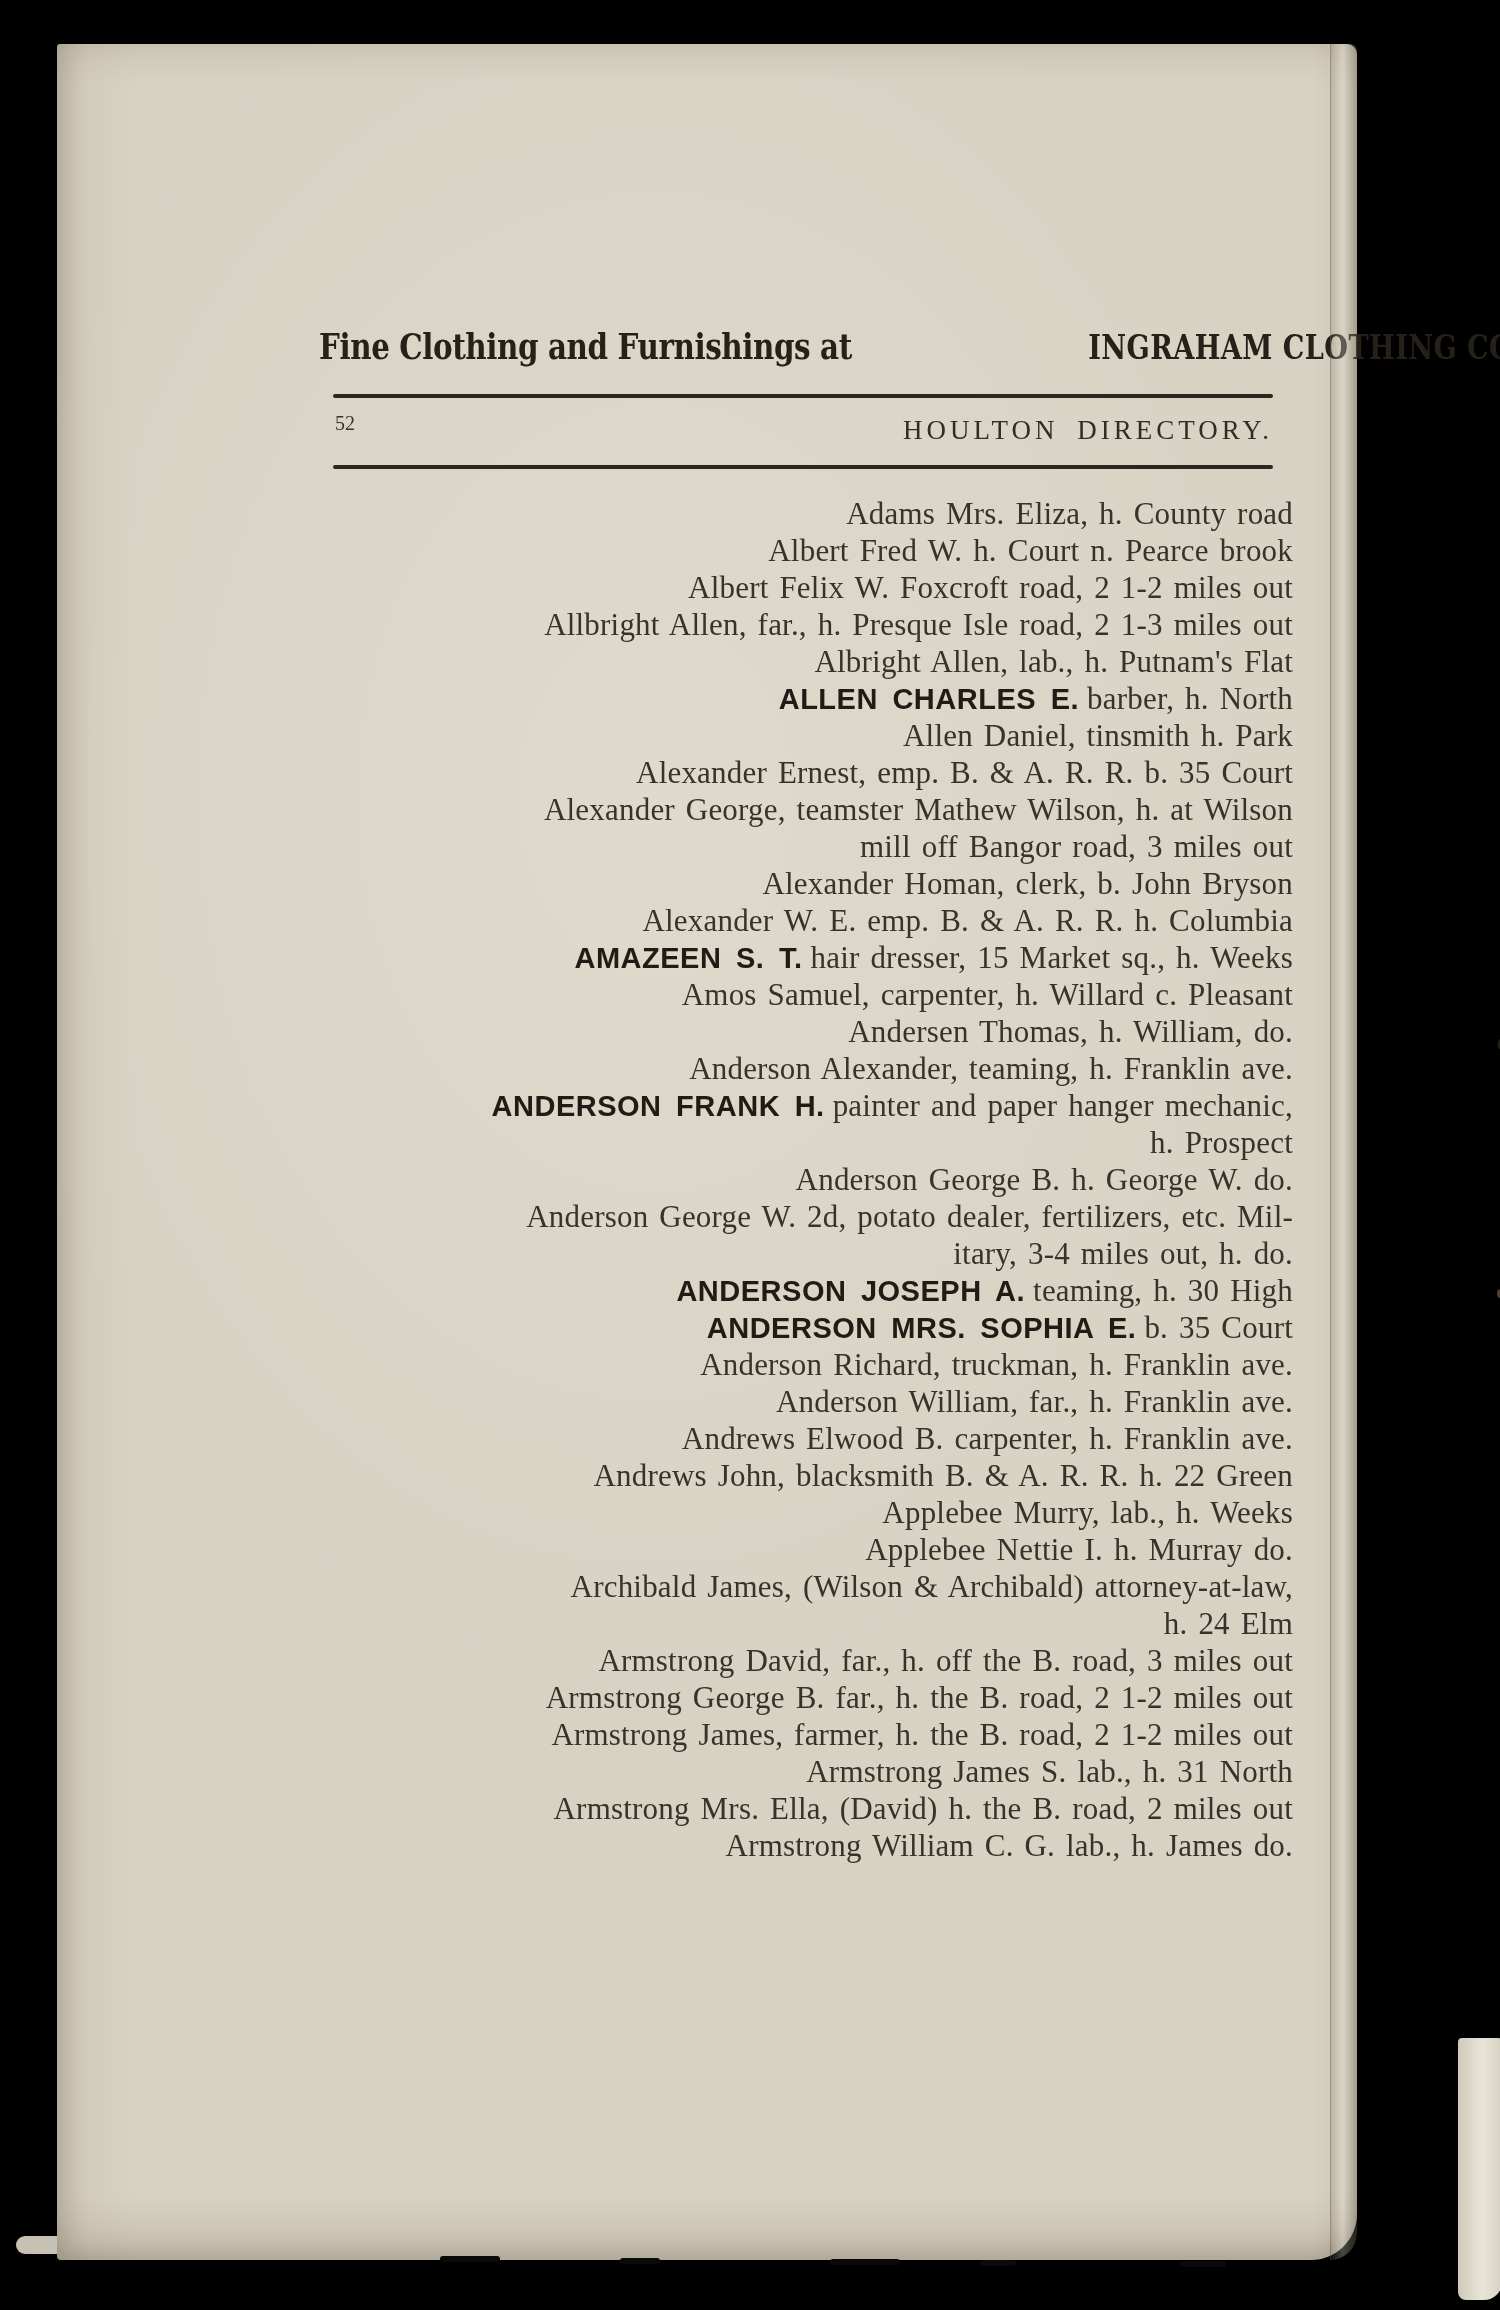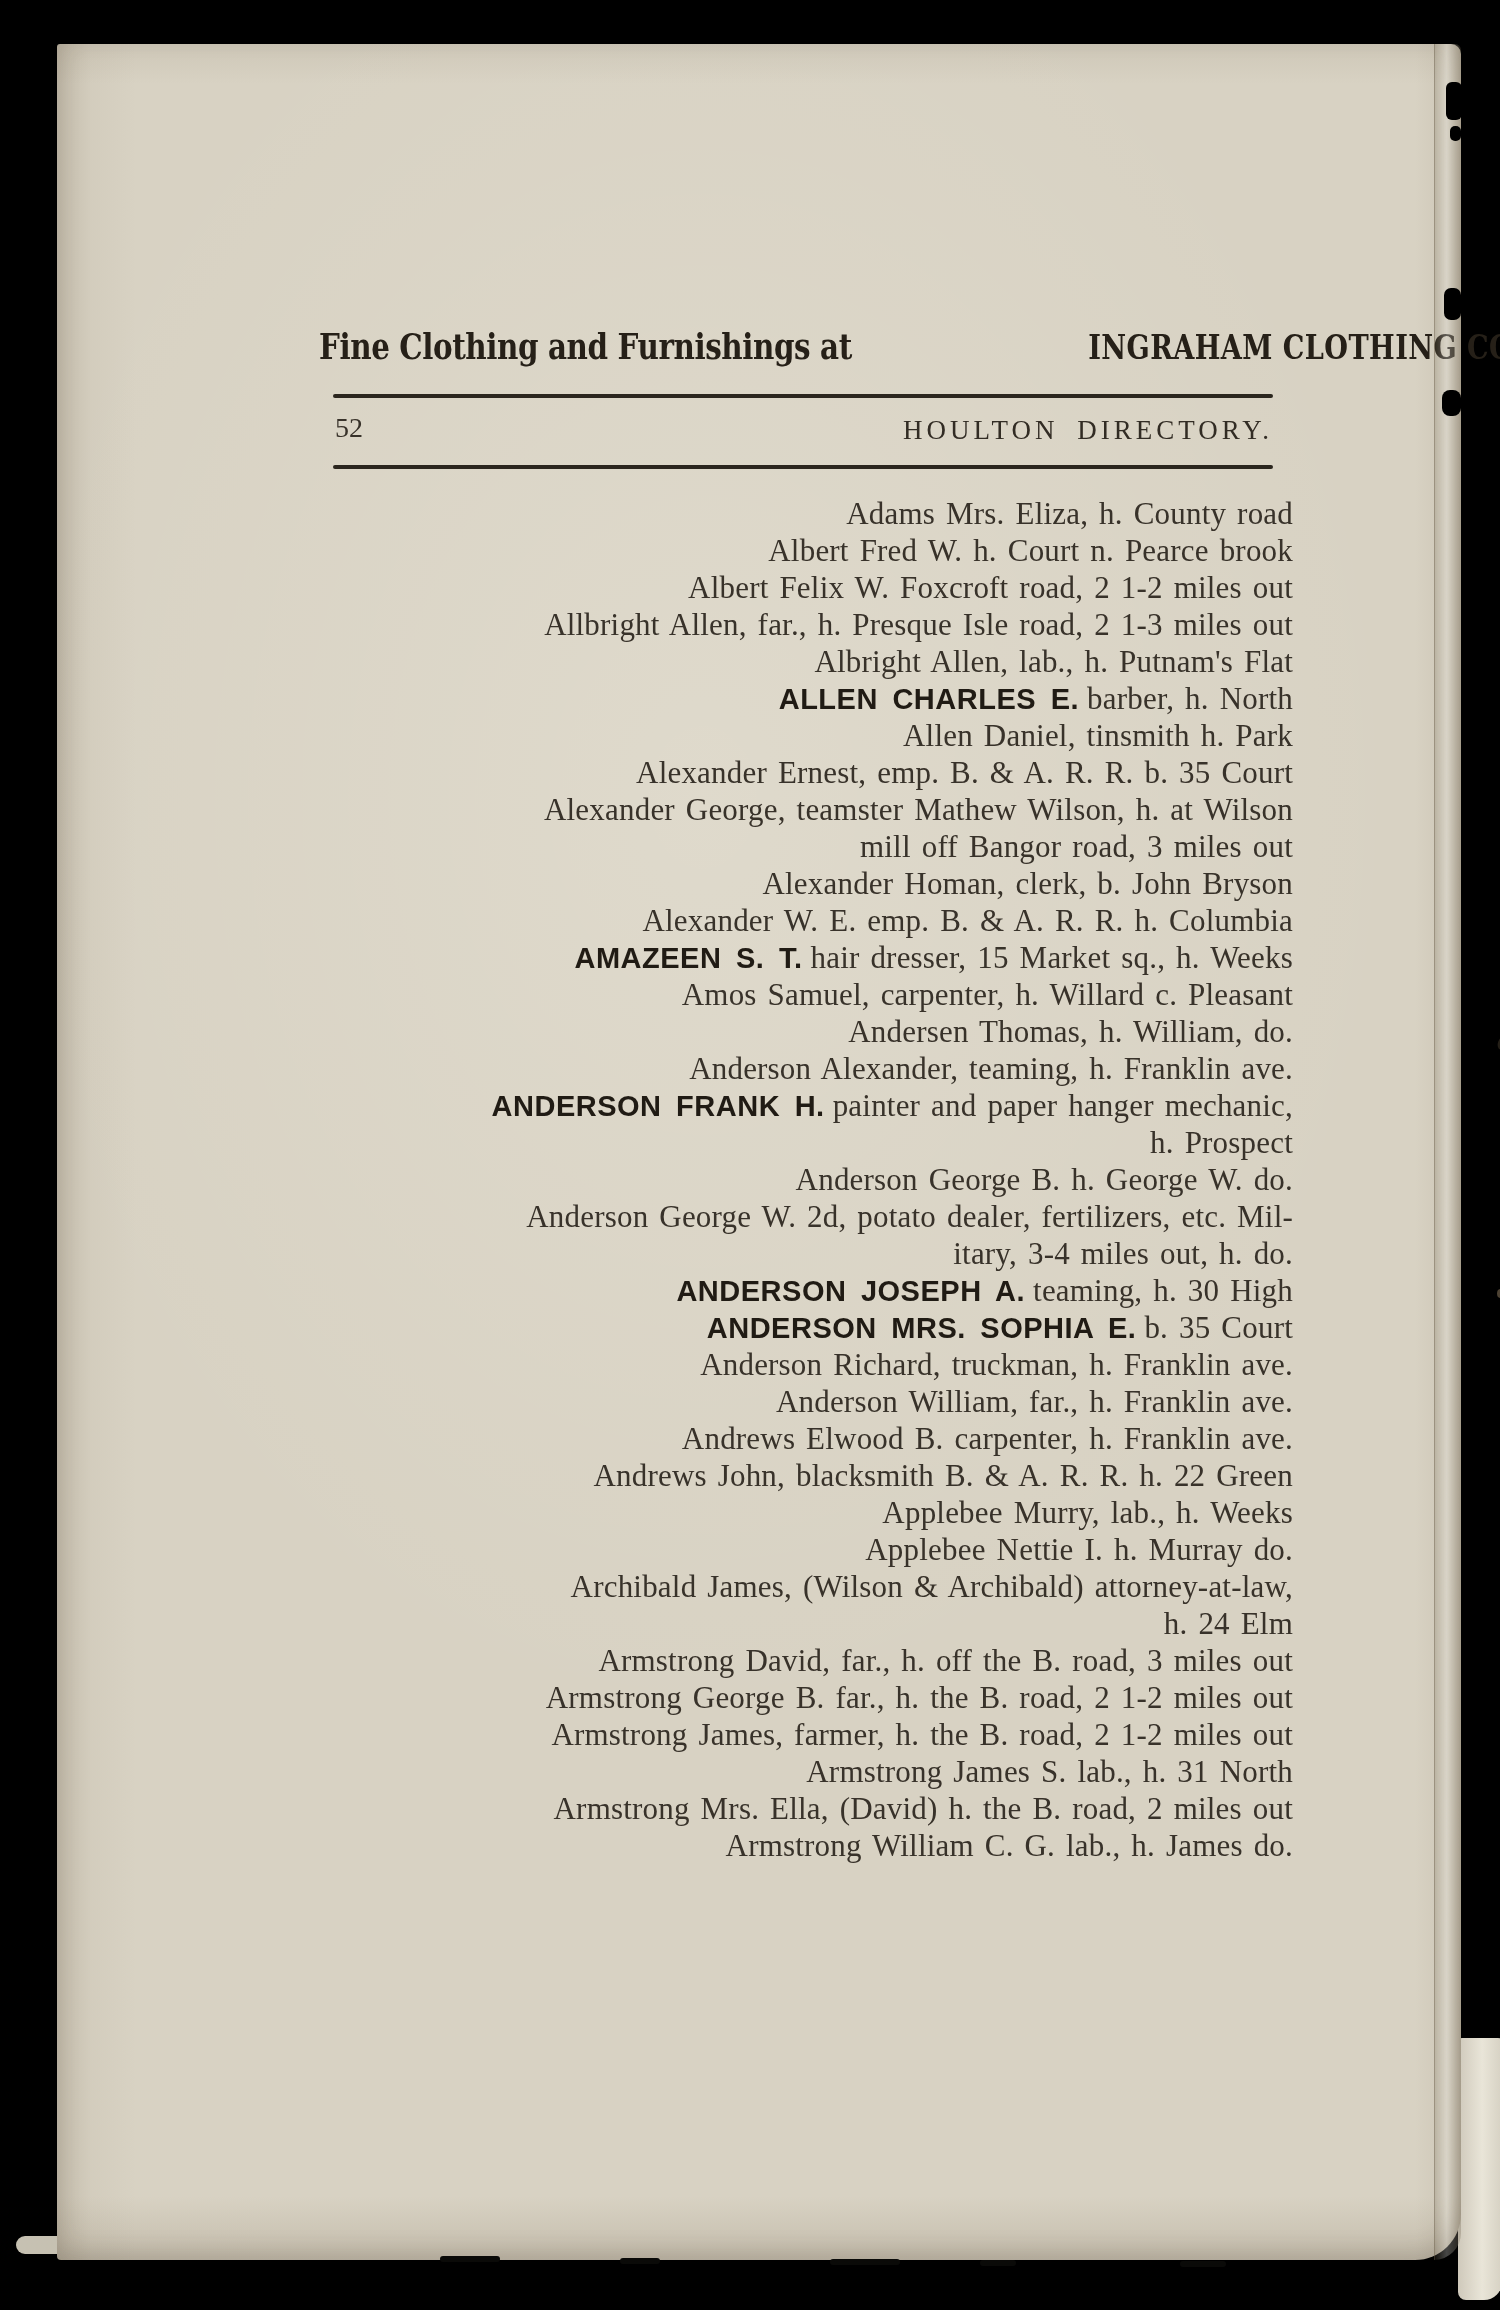--- a/index.html
+++ b/index.html
@@ -19,21 +19,21 @@
     background:linear-gradient(90deg,#cfc9bb,#e9e5d8 55%,#d6d1c3);
     border-radius:4px 4px 18px 8px;
   }
   .under-sliver{
     position:absolute;left:16px;top:2236px;width:122px;height:18px;
     background:#c6c1b2;border-radius:9px;
   }
 
   
   .page{
-    position:absolute;left:57px;top:44px;width:1404px;height:2216px;
+    position:absolute;left:57px;top:44px;width:1300px;height:2216px;
     background-color:var(--paper);
     background-image:
       linear-gradient(90deg,rgba(118,104,82,.22) 0,rgba(118,104,82,.05) 34px,rgba(0,0,0,0) 80px),
       linear-gradient(270deg,rgba(118,104,82,.14) 0,rgba(0,0,0,0) 46px),
       linear-gradient(0deg,rgba(118,104,82,.20) 0,rgba(0,0,0,0) 64px),
       linear-gradient(180deg,rgba(118,104,82,.10) 0,rgba(0,0,0,0) 40px),
       radial-gradient(ellipse 980px 1300px at 46% 34%,rgba(255,253,244,.18),rgba(0,0,0,0) 72%);
     border-radius:3px 10px 46px 4px;
     box-shadow:inset 0 -8px 22px rgba(60,52,38,.18);
     z-index:1;
@@ -57,21 +57,21 @@
   .ad-left{font-size:35px;display:inline-block;transform:scaleX(.84);transform-origin:left center;letter-spacing:-.5px;}
   .ad-right{font-size:34px;display:inline-block;transform:scaleX(.80);transform-origin:right center;letter-spacing:.5px;}
 
   .rule{position:absolute;left:16px;right:0;height:4px;background:var(--rule);border-radius:2px;}
   .rule1{top:350px;}
   .rule2{top:421px;}
 
   .dir-header{position:absolute;left:0;right:0;top:362px;height:50px;}
   .pageno{
     position:absolute;left:18px;top:6px;
-    font-family:"Liberation Serif",serif;font-size:28px;color:var(--ink);
+    font-family:"Liberation Serif",serif;font-size:20px;color:var(--ink);
   }
   .dir-title{
     display:block;text-align:right;padding-top:9px;
     font-family:"Liberation Serif",serif;font-size:27px;letter-spacing:4px;
     word-spacing:8px;color:#322c24;
   }
 
   .list{position:absolute;left:0;right:-20px;top:451px;
     font-family:"Liberation Serif",serif;font-size:31px;line-height:37px;
     color:var(--ink);letter-spacing:.2px;word-spacing:3px;white-space:nowrap;}

